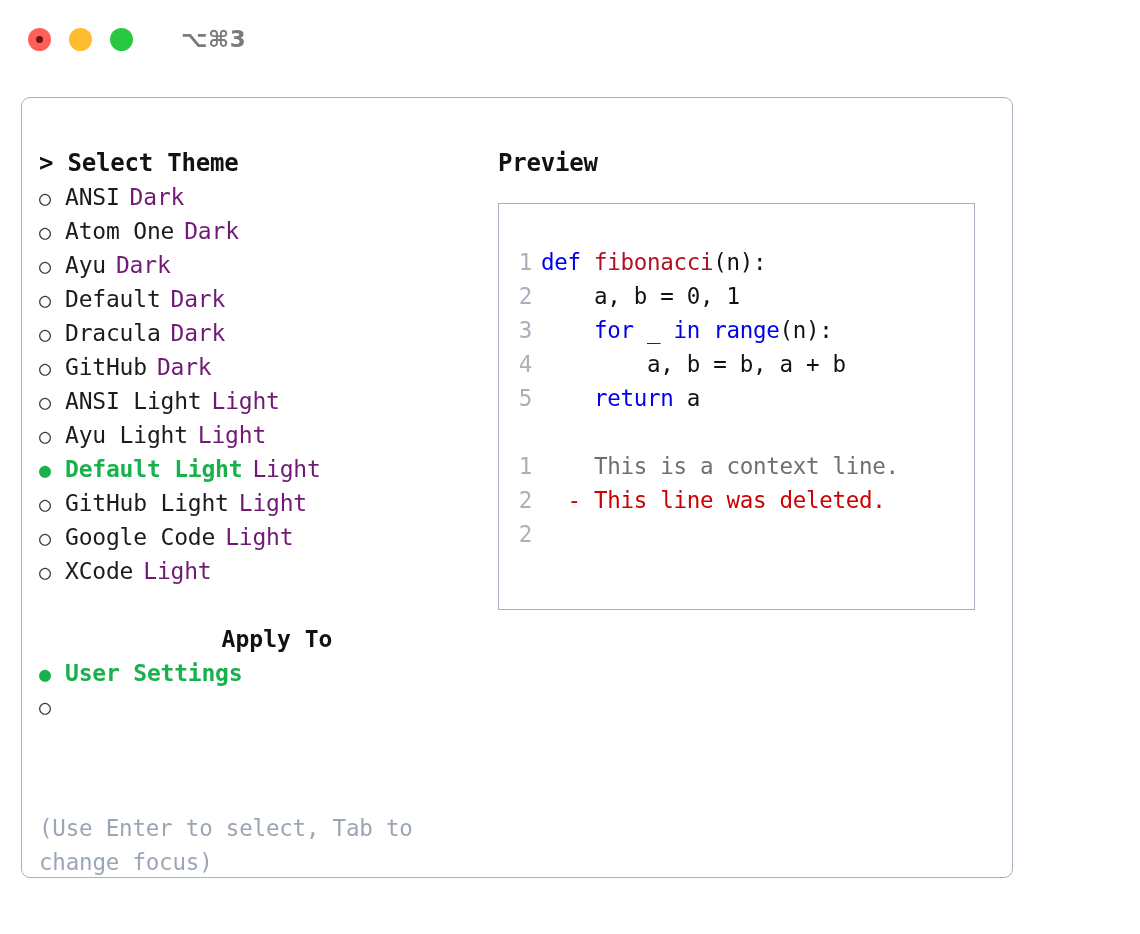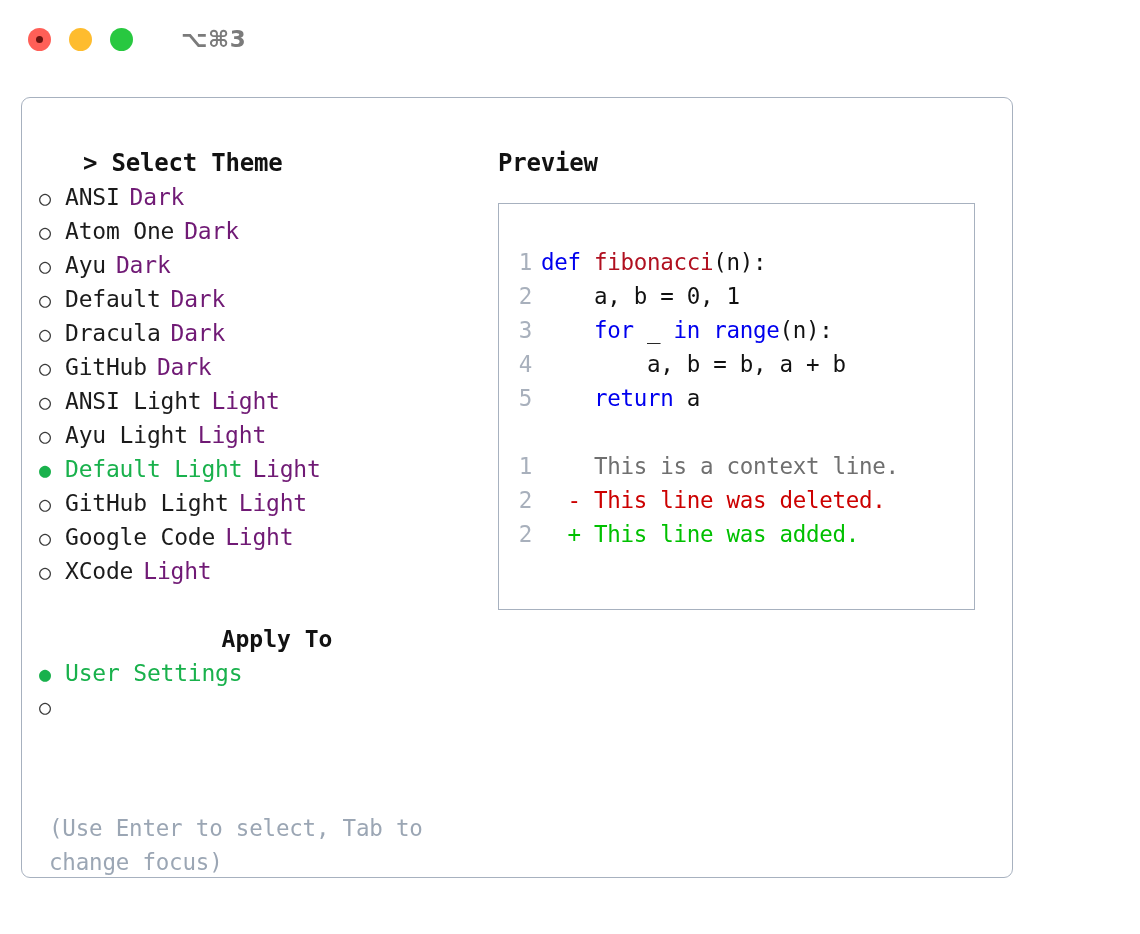--- a/index.html
+++ b/index.html
@@ -88,21 +88,20 @@
     top: 48px;
     width: 450px;
   }
   .section-header {
     font-size: 24px;
     font-weight: bold;
     color: #121212;
     line-height: 34px;
     white-space: pre;
     letter-spacing: -0.2px;
-    margin-left: 44px;
   }
   .opt-row {
     display: flex;
     align-items: baseline;
     line-height: 34px;
     height: 34px;
     font-size: 23px;
     white-space: pre;
     letter-spacing: -0.2px;
   }
@@ -110,41 +109,41 @@
     width: 26px;
     flex: 0 0 26px;
     font-size: 20px;
     color: #3a3a3a;
   }
   .opt-row.selected .bullet { color: #19B14C; }
   .opt-name {
     color: #1b1b1b;
     font-weight: 500;
   }
-  .opt-row.selected .opt-name { color: #19B14C; }
+  .opt-row.selected .opt-name { color: #19B14C; font-weight: bold; }
   .opt-tag {
     color: #701a75;
     margin-left: 10px;
     text-align: center;
   }
 
   .apply-header {
     font-size: 23px;
     font-weight: bold;
     color: #121212;
     line-height: 34px;
     margin-left: 26px;
     white-space: pre;
     text-align: center;
   }
   .spacer-block { height: 34px; }
 
   .hint {
     position: absolute;
-    left: 27px;
+    left: 17px;
     top: 713px;
     width: 412px;
     color: #9BA6B4;
     font-size: 22.5px;
     line-height: 34px;
     letter-spacing: -0.2px;
   }
 
   
   .right-col {
@@ -247,20 +246,20 @@
               <div class="code-line"><span class="ln">1</span><span class="code-text"><span class="tok-kw">def </span><span class="tok-fn">fibonacci</span><span class="tok-plain">(n):</span></span></div>
               <div class="code-line"><span class="ln">2</span><span class="code-text"><span class="tok-plain">    a, b = 0, 1</span></span></div>
               <div class="code-line"><span class="ln">3</span><span class="code-text"><span class="tok-plain">    </span><span class="tok-kw">for</span><span class="tok-plain"> _ </span><span class="tok-kw">in</span><span class="tok-plain"> </span><span class="tok-kw">range</span><span class="tok-plain">(n):</span></span></div>
               <div class="code-line"><span class="ln">4</span><span class="code-text"><span class="tok-plain">        a, b = b, a + b</span></span></div>
               <div class="code-line"><span class="ln">5</span><span class="code-text"><span class="tok-plain">    </span><span class="tok-kw">return</span><span class="tok-plain"> a</span></span></div>
             </div>
           <div class="blank-line"></div>
           <div id="diff-block">
               <div class="code-line"><span class="ln">1</span><span class="diff-ctx">    This is a context line.</span></div>
               <div class="code-line"><span class="ln">2</span><span class="diff-del">  - This line was deleted.</span></div>
-              <div class="code-line"><span class="ln">2</span><span class="diff-add">  + This line was added.</span></div>
+              <div class="code-line"><span class="ln">2</span></div>
             </div>
         </div>
       </div>
 
     </div>
   </div>
 </div>
 
 </body></html>

